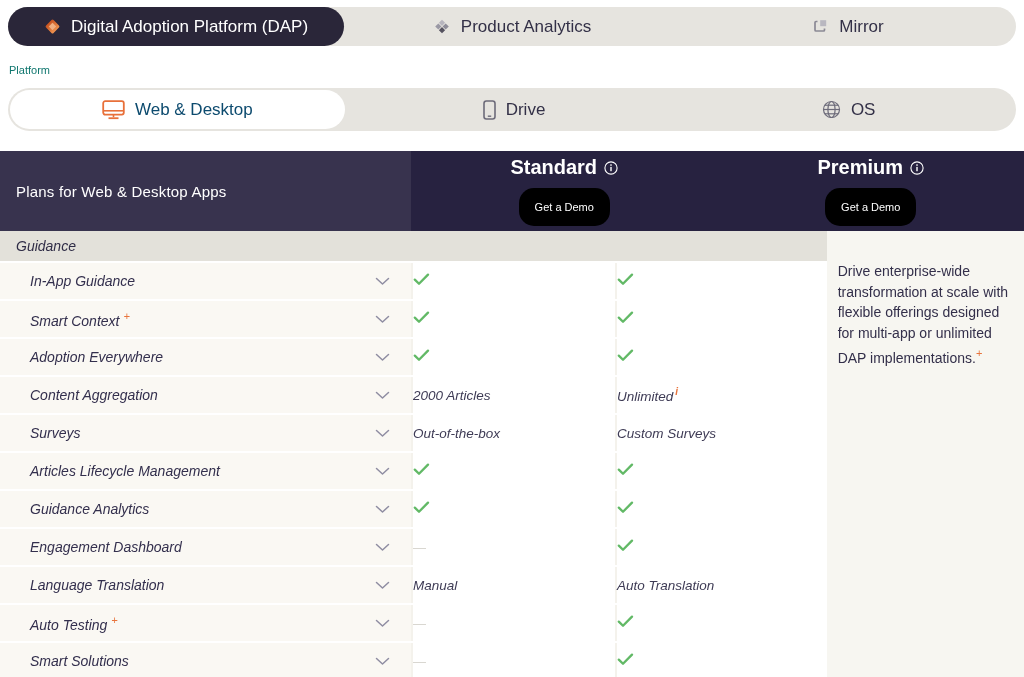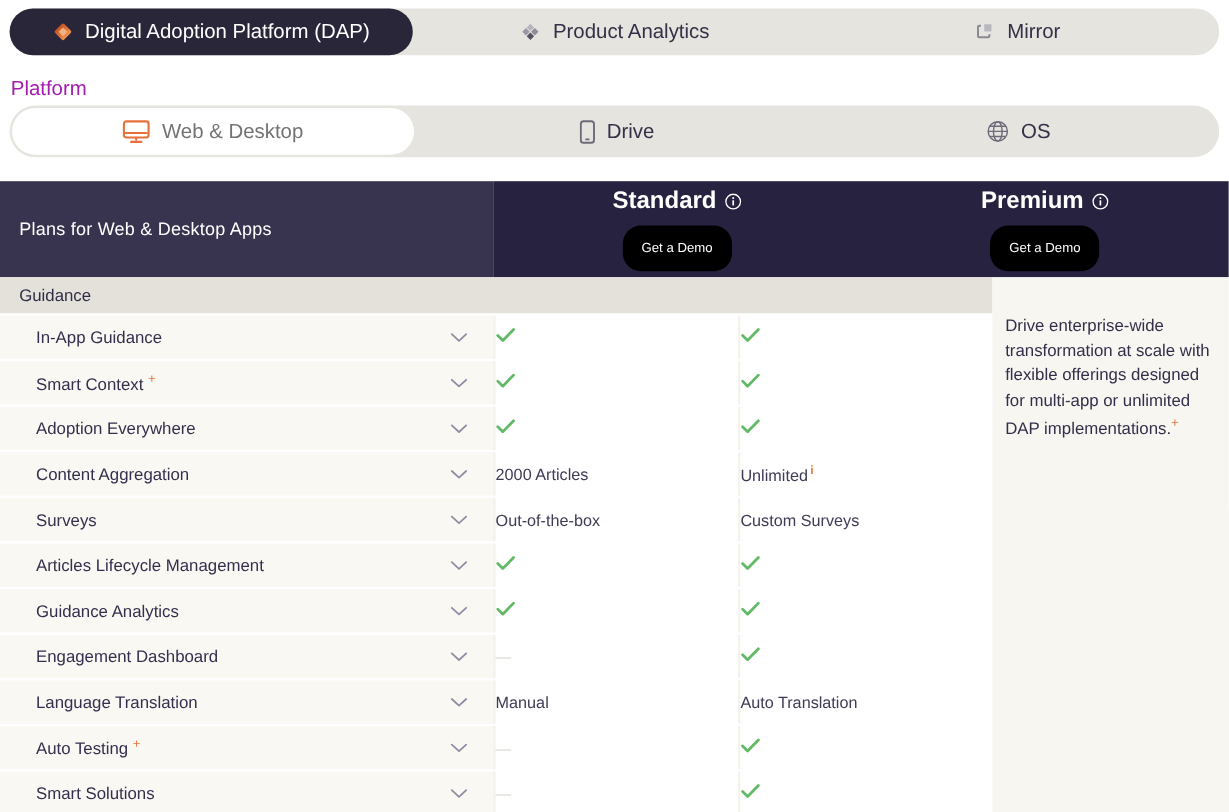--- a/index.html
+++ b/index.html
@@ -7,40 +7,40 @@
               font-family:"Liberation Sans", sans-serif; }
 
   
   .tabbar { margin:0 8px; background:#e6e4df; display:flex; align-items:stretch; }
   .tabbar.products  { margin-top:7px; height:39px; border-radius:20px; }
   .tabbar.platforms { height:43px; border-radius:22px; }
   .tab { flex:1; display:flex; align-items:center; justify-content:center; gap:10px;
          font-size:17px; font-weight:500; color:#333047; cursor:pointer; border-radius:20px; }
   .tab .icon { display:flex; align-items:center; }
   .tab.active-dark  { background:#2a2639; color:#fff; }
-  .tab.active-light { background:#fff; color:#737373; margin:2px; border-radius:21px; }
-
-  .platform-label { margin:18px 0 8px 9px; height:16px; font-size:17px; color:#a21caf; }
+  .tab.active-light { background:#fff; color:#0c4a6e; margin:2px; border-radius:21px; }
+
+  .platform-label { margin:18px 0 8px 9px; height:16px; font-size:11px; color:#0f766e; }
 
   
   .plans-header { margin-top:20px; height:80px; display:flex; color:#fff; }
   .plans-title { width:411px; background:#38334e; display:flex; align-items:center;
                  padding-left:16px; font-size:15px; letter-spacing:.2px; }
   .plans-cols { flex:1; background:#272240; display:flex; }
   .plan-col { flex:1; display:flex; flex-direction:column; align-items:center;
               justify-content:center; gap:9px; }
   .plan-name { font-size:20px; font-weight:700; display:flex; align-items:center; gap:7px; }
   .plan-name .info { display:flex; align-items:center; cursor:pointer; }
   .cta-btn { background:#000000; color:#fff; border:none; border-radius:15px;
              padding:0 16px; height:38px; font-size:11px; cursor:pointer;
              font-family:"Liberation Sans", sans-serif; }
 
   
   .main { display:flex; height:446px; overflow:hidden; }
-  .left-col { width:868px; }
+  .left-col { width:868px;font-style:italic; }
   .section-bar { height:30px; background:#e3e1da; display:flex; align-items:center;
                  padding-left:16px; font-size:14px; font-weight:500; color:#302d47; }
   .frow { display:flex; height:36px; margin-top:2px; }
   .flabel { width:411px; background:#faf8f3; display:flex; align-items:center;
             padding:0 21px 0 30px; font-size:14px; color:#332f4d; font-weight:500; cursor:pointer; }
   .flabel .lbl { flex:1; }
   .flabel sup.plus { color:#e8743c; font-size:11px; }
   .chev { display:flex; align-items:center; }
   .fcell { width:204px; background:#fff; display:flex; align-items:center; justify-content:flex-start;
            font-size:13.5px; color:#3e3b55; border-left:2px solid #f4f2ec; }

